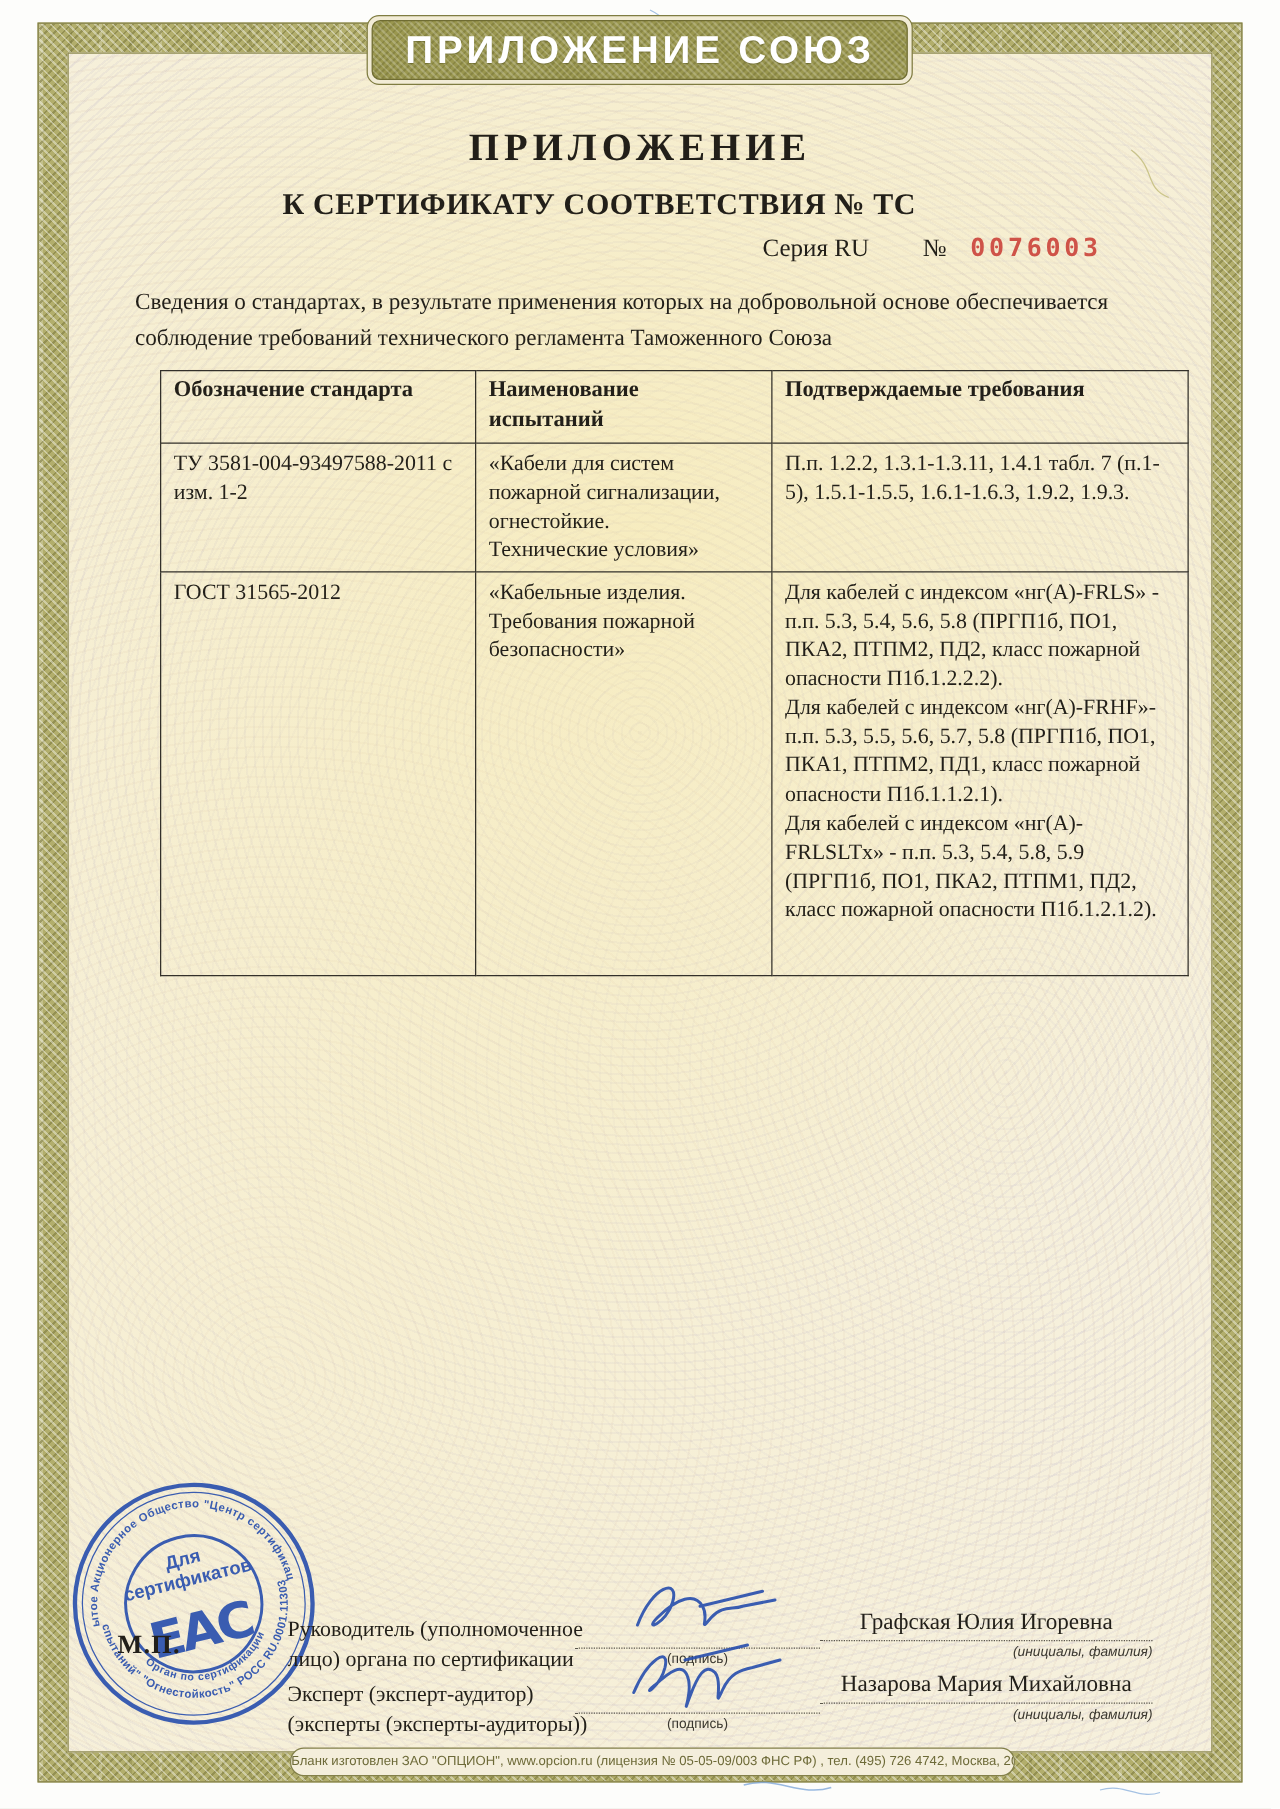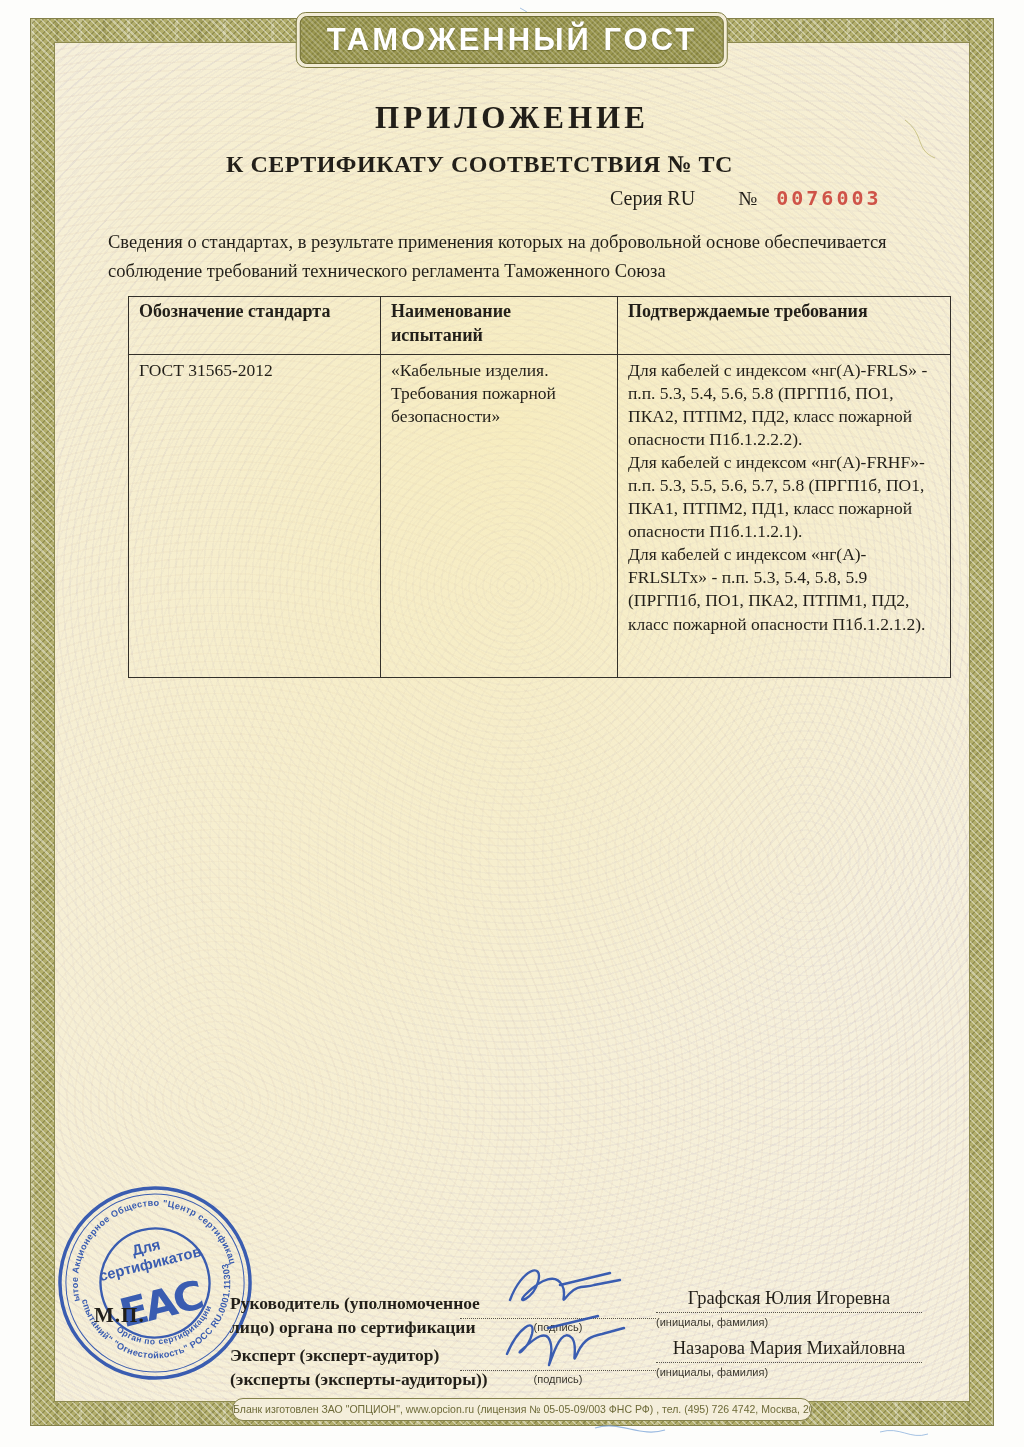--- a/index.html
+++ b/index.html
@@ -81,33 +81,33 @@
   table.standards th, table.standards td{
     border:1.5px solid #33302a;vertical-align:top;
     font-size:17.5px;line-height:1.32;padding:4px 10px 6px 10px;
   }
   table.standards th{font-weight:bold;text-align:left;font-size:18px;padding-top:3px;}
   .preline{white-space:pre-line;}
   
   .stamp{position:absolute;left:56px;top:1184px;width:198px;height:198px;transform:rotate(-14deg);opacity:.92;}
   .mp-label{position:absolute;left:94px;top:1303px;font-size:21px;font-weight:bold;letter-spacing:1px;}
   
-  .sig-role{position:absolute;font-size:17.5px;font-weight:bold;line-height:1.38;white-space:pre-line;}
+  .sig-role{position:absolute;font-size:17.5px;font-weight:normal;line-height:1.38;white-space:pre-line;}
   .role-1{left:230px;top:1291px;width:250px;}
   .role-2{left:230px;top:1343px;width:260px;}
   .sig-line{position:absolute;width:196px;border-bottom:1px dotted #5a564c;}
   .sig-line-1{left:460px;top:1300px;height:18px;}
   .sig-line-2{left:460px;top:1352px;height:18px;}
   .sig-caption{position:absolute;width:196px;text-align:center;font-size:11px;color:#3a372f;font-family:"Liberation Sans", sans-serif;}
   .sig-caption-1{left:460px;top:1321px;}
   .sig-caption-2{left:460px;top:1373px;}
   .sig-name{position:absolute;width:266px;text-align:center;font-size:18.5px;border-bottom:1px dotted #5a564c;padding-bottom:3px;}
   .name-1{left:656px;top:1288px;}
   .name-2{left:656px;top:1338px;}
-  .name-caption{position:absolute;width:266px;text-align:left;font-size:11px;color:#3a372f;font-family:"Liberation Sans", sans-serif;}
+  .name-caption{position:absolute;width:266px;text-align:right;font-size:11px;color:#3a372f;font-family:"Liberation Sans", sans-serif;font-style:italic;}
   .name-caption-1{left:656px;top:1316px;}
   .name-caption-2{left:656px;top:1366px;}
   .handwriting{position:absolute;left:452px;top:1258px;width:240px;height:130px;}
   
   .footer-pill{
     position:absolute;left:232px;top:1398px;width:578px;height:21px;
     background:#f4eedb;border:1px solid #83804a;border-radius:11px;
     text-align:center;line-height:20px;
     font-family:"Liberation Sans", sans-serif;font-size:10.5px;color:#6d6a38;
     white-space:nowrap;overflow:hidden;
@@ -125,21 +125,21 @@
 
   <svg class="fibers" width="1024" height="1447" viewBox="0 0 1024 1447">
     <path d="M520 8 C 545 20, 530 35, 555 40" stroke="#7fa8d9" stroke-width="1" fill="none" opacity=".7"></path>
     <path d="M905 120 C 925 135, 915 150, 935 158" stroke="#b9b36a" stroke-width="1" fill="none" opacity=".7"></path>
     <path d="M595 1428 C 620 1420, 640 1438, 665 1430" stroke="#7fa8d9" stroke-width="1.2" fill="none" opacity=".8"></path>
     <path d="M880 1432 C 900 1426, 910 1440, 928 1434" stroke="#7fa8d9" stroke-width="1" fill="none" opacity=".7"></path>
   </svg>
 
   <div class="banner">
     <div class="banner-inner">
-      <div class="banner-text">ТАМОЖЕННЫЙ ГОСТ</div>
+      <div class="banner-text">ПРИЛОЖЕНИЕ СОЮЗ</div>
     </div>
   </div>
 
   <div class="doc-title">ПРИЛОЖЕНИЕ</div>
   <div class="cert-label">К СЕРТИФИКАТУ СООТВЕТСТВИЯ  № ТС</div>
   <div class="series-line">
     <span class="series-label">Серия RU</span>
     <span class="num-sign">№</span>
     <span class="serial-number">0076003</span>
   </div>
@@ -153,20 +153,26 @@
         <col style="width:333px">
       </colgroup>
     <thead>
       <tr>
         <th>Обозначение стандарта</th>
         <th>Наименование испытаний</th>
         <th>Подтверждаемые требования</th>
       </tr>
     </thead>
     <tbody>
+      <tr style="height:90px;">
+        <td class="preline">ТУ 3581-004-93497588-2011 с изм. 1-2</td>
+        <td class="preline">«Кабели для систем пожарной сигнализации, огнестойкие.
+Технические условия»</td>
+        <td class="preline">П.п. 1.2.2, 1.3.1-1.3.11, 1.4.1 табл. 7 (п.1-5), 1.5.1-1.5.5, 1.6.1-1.6.3, 1.9.2, 1.9.3.</td>
+      </tr>
       <tr style="height:323px;">
         <td class="preline">ГОСТ 31565-2012</td>
         <td class="preline">«Кабельные изделия.
 Требования пожарной безопасности»</td>
         <td class="preline">Для кабелей с индексом «нг(А)-FRLS» -  п.п. 5.3, 5.4, 5.6, 5.8 (ПРГП1б, ПО1, ПКА2, ПТПМ2, ПД2, класс пожарной опасности П1б.1.2.2.2).
 Для кабелей с индексом «нг(А)-FRHF»- п.п. 5.3, 5.5, 5.6, 5.7, 5.8 (ПРГП1б, ПО1, ПКА1, ПТПМ2, ПД1, класс пожарной опасности П1б.1.1.2.1).
 Для кабелей с индексом «нг(А)-FRLSLTx» -  п.п. 5.3, 5.4, 5.8, 5.9 (ПРГП1б, ПО1, ПКА2, ПТПМ1, ПД2, класс пожарной опасности П1б.1.2.1.2).</td>
       </tr>
     </tbody>
   </table>

